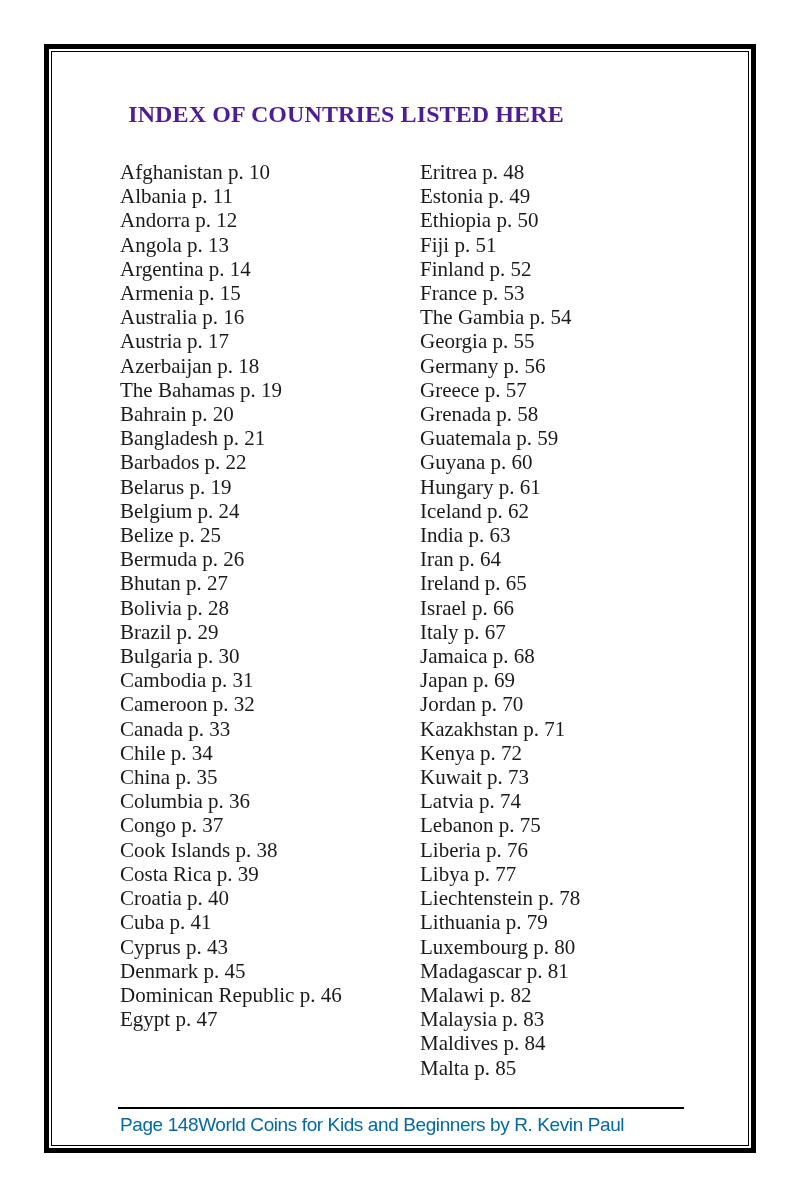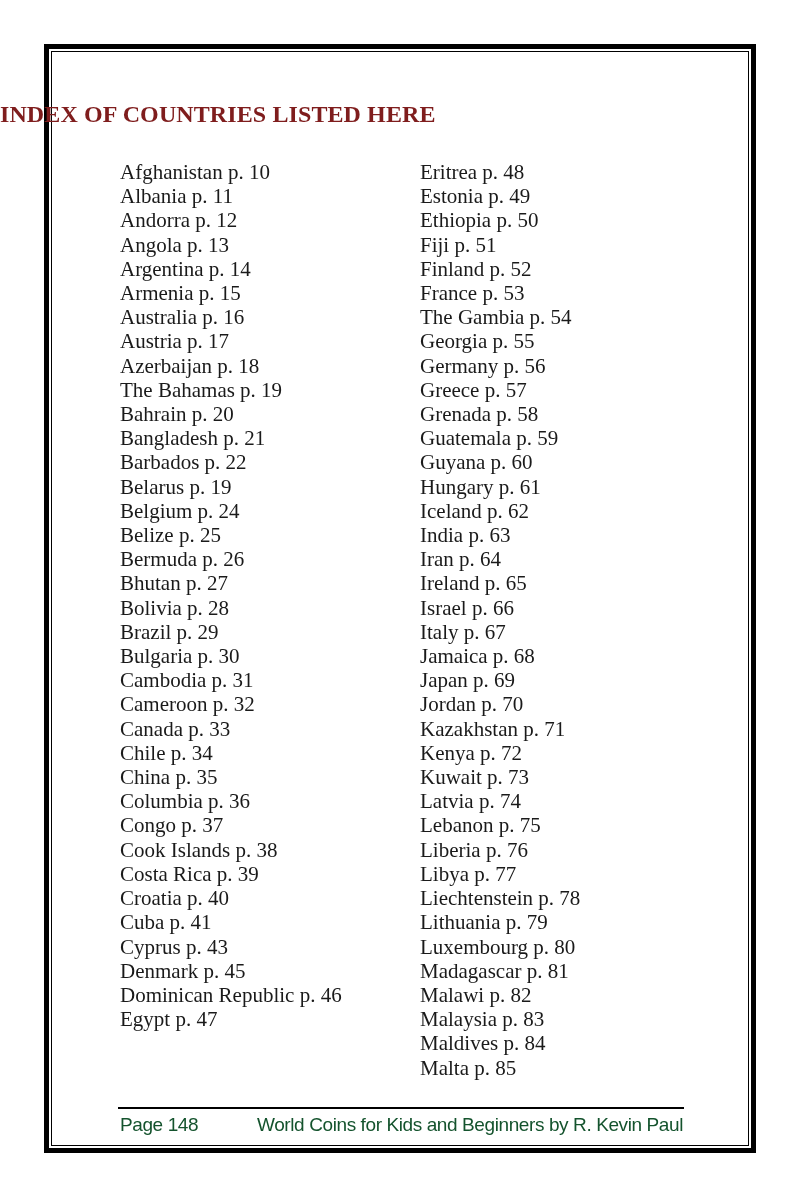--- a/index.html
+++ b/index.html
@@ -29,26 +29,26 @@
     width: 100%;
     height: 100%;
     box-sizing: border-box;
     border: 1px solid #000000;
   }
   .page-title {
     position: absolute;
     left: 0;
     top: 101px;
     width: 692px;
-    text-align: left;
+    text-align: center;
     font-family: "Liberation Serif", serif;
     font-weight: bold;
     font-size: 24px;
     letter-spacing: 0.1px;
-    color: #7f1d1d;
+    color: #4c1d95;
   }
   .columns {
     position: absolute;
     left: 120px;
     top: 160px;
     width: 576px;
     display: flex;
   }
   .col {
     width: 300px;
@@ -67,26 +67,25 @@
     width: 566px;
     height: 2px;
     background: #000000;
   }
   .footer {
     position: absolute;
     left: 120px;
     top: 1114px;
     width: 563px;
     display: flex;
-    justify-content: space-between;
     align-items: baseline;
     font-family: "Liberation Sans", sans-serif;
     font-size: 19px;
     letter-spacing: -0.4px;
-    color: #14532d;
+    color: #0369a1;
   }
   .footer .book-title {
   }
 </style>
 </head>
 <body>
 
 <div class="frame">
   <div class="frame-inner"></div>
 </div>

